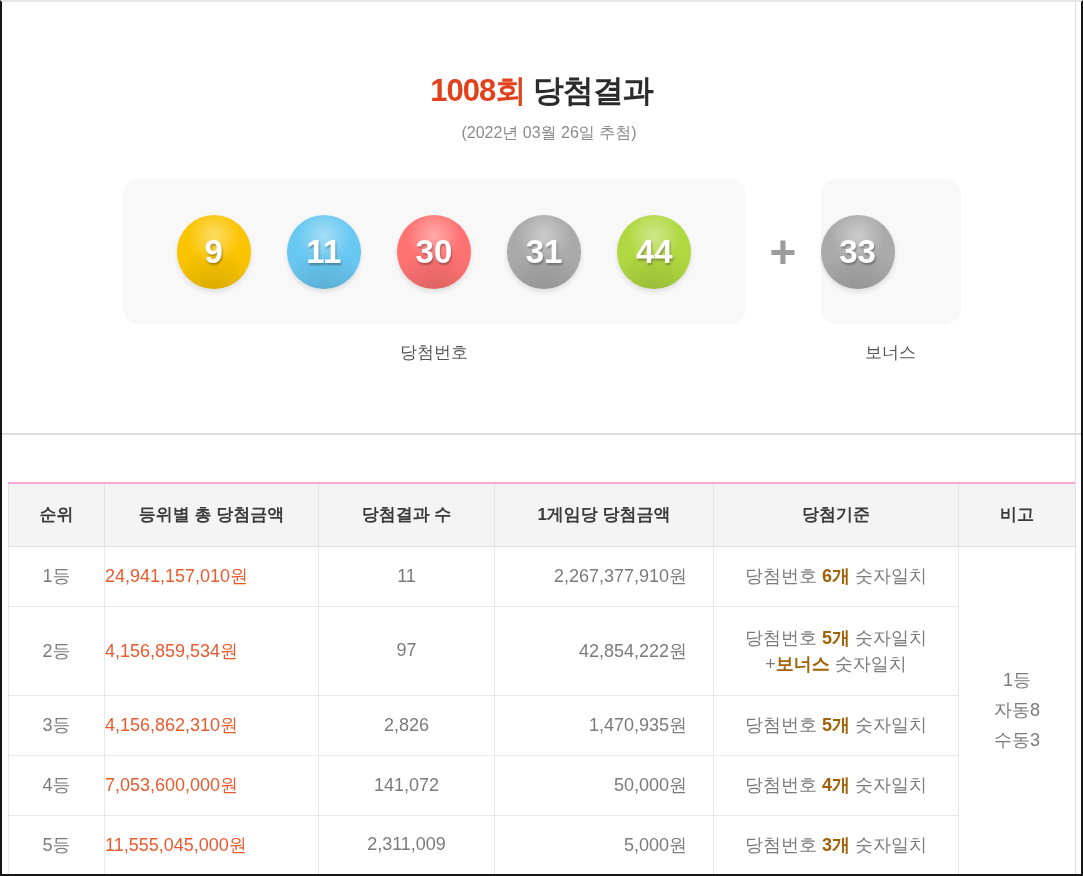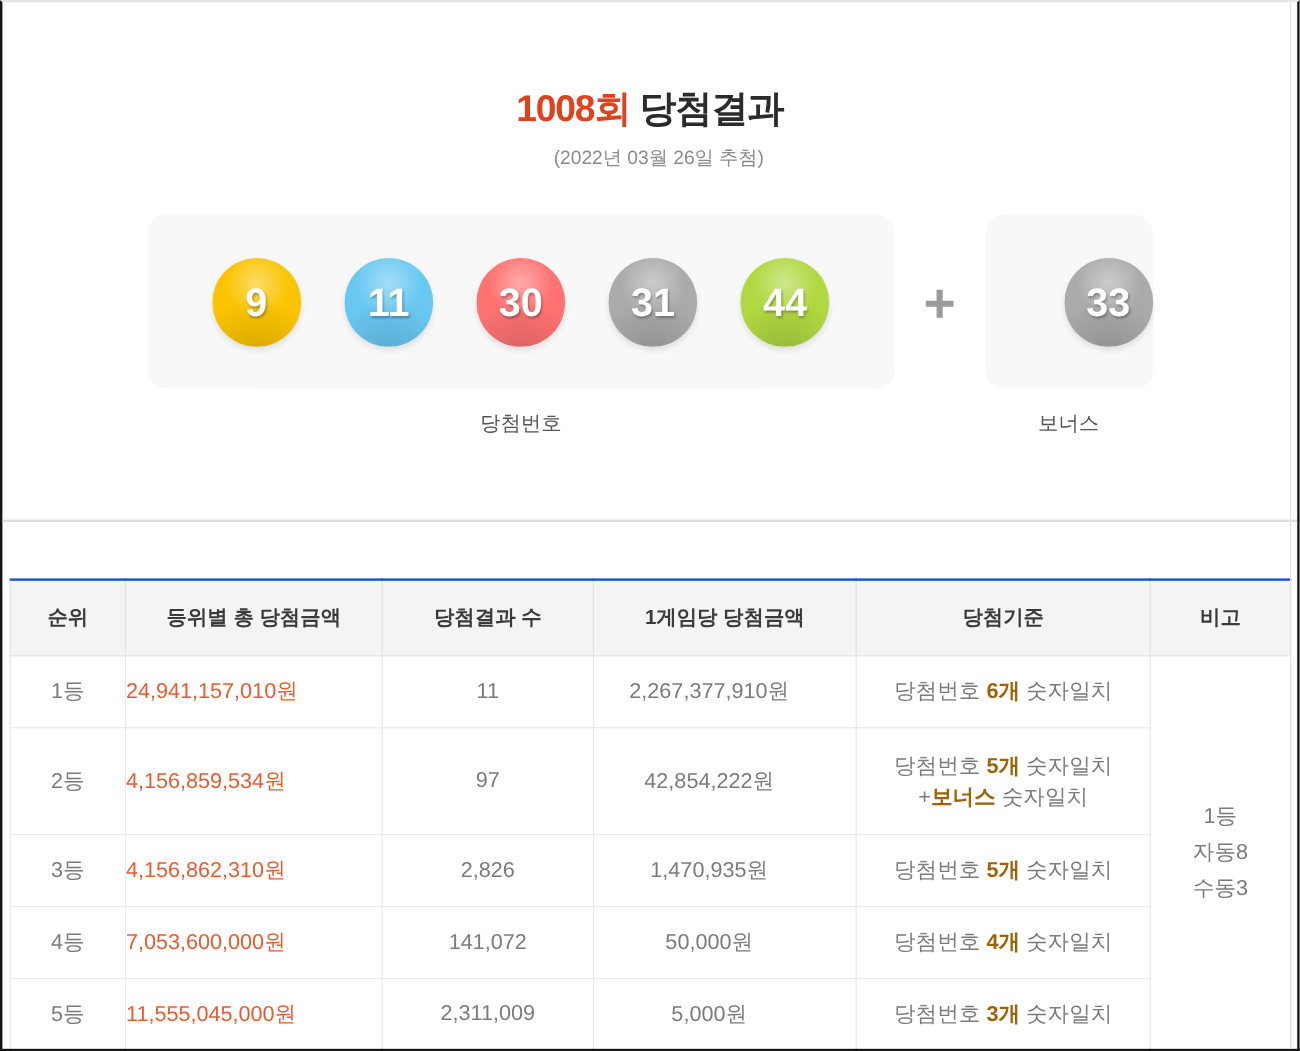--- a/index.html
+++ b/index.html
@@ -26,21 +26,21 @@
   .draw-date { margin-top: 14px; font-size: 16px; color: #8b8b8b; line-height: 18px; margin-left: 15px; }
 
   
   .draw-row { display: flex; justify-content: center; align-items: center; margin-top: 37px; }
   .num-box {
     width: 623px; height: 145px; background: #f8f8f9; border-radius: 16px;
     display: flex; align-items: center; justify-content: space-evenly; padding: 0 18px;
   }
   .bonus-box {
     width: 140px; height: 145px; background: #f8f8f9; border-radius: 16px;
-    display: flex; align-items: center; justify-content: flex-end;
+    display: flex; align-items: center; justify-content: flex-start;
   }
   .plus-wrap { width: 75px; text-align: center; }
   .plus-sign { font-size: 46px; font-weight: 600; color: #9b9b9b; line-height: 46px; }
   .ball {
     width: 74px; height: 74px; border-radius: 50%;
     display: flex; align-items: center; justify-content: center;
     color: #fff; font-size: 33px; font-weight: 700;
     text-shadow: 1px 2px 2px rgba(0,0,0,0.30);
     background:
       radial-gradient(circle at 50% 28%, rgba(255,255,255,0.40) 0%, rgba(255,255,255,0) 42%),
@@ -54,38 +54,38 @@
   .labels-row .lab-bonus { width: 140px; text-align: center; }
 
   
   .section-divider { margin-top: 69px; height: 2px; background: #dddddd; width: 100%; }
 
   
   table.result-table {
     margin: 47px 0 0 6px;
     width: 1067px;
     border-collapse: collapse;
-    border-top: 2px solid #1d4ed8;
+    border-top: 2px solid #f9a8d4;
     border-bottom: 2px solid #242424;
     table-layout: fixed;
   }
   .result-table th {
     background: #f4f4f5;
     font-size: 17px; font-weight: 700; color: #3a3a3a;
     height: 63px; border: 1px solid #e2e2e3; border-top: none;
     text-align: center;
   }
   .result-table td {
     font-size: 18px; color: #7b7b7b;
     height: 60px; border: 1px solid #e9e9e9;
     text-align: center; background: #fff;
   }
   .result-table tr.tall td { height: 89px; }
   .result-table td.amount-total { text-align: left; padding-right: 26px; color: var(--amount-red); }
-  .result-table td.amount-per { padding-right: 26px; }
+  .result-table td.amount-per { text-align: right; padding-right: 26px; }
   .result-table td.criteria { line-height: 26px; }
   .result-table td.criteria b { font-weight: 700; color: #a16207; }
   .result-table td.note-cell { line-height: 30px; color: #7b7b7b; }
 </style>
 </head>
 <body style="--title-red: #e1411b; --amount-red: #e95a2e;">
 
 <div class="inner-right-line"></div>
 
 <div class="result-header">

